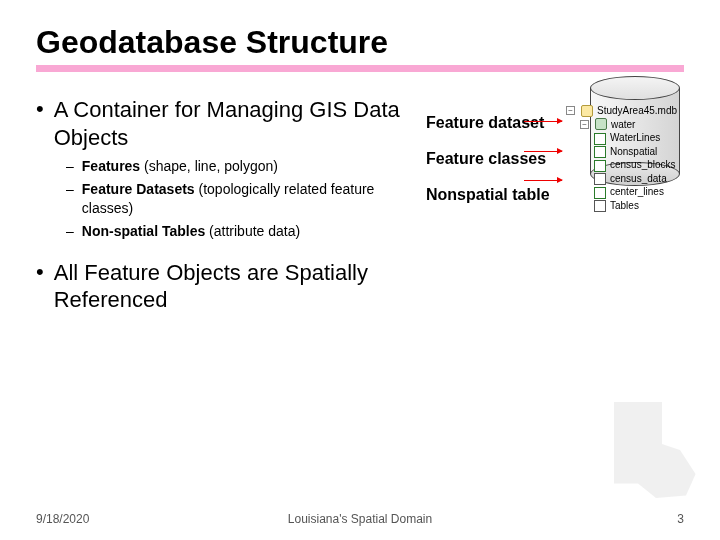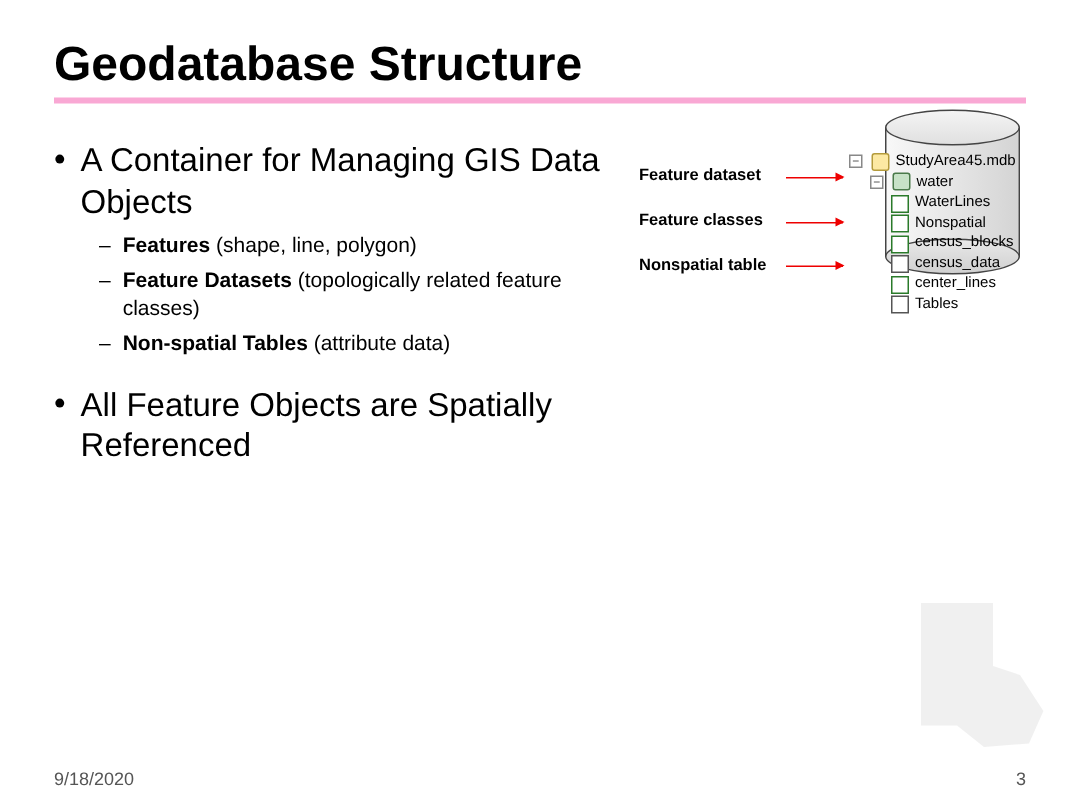--- a/index.html
+++ b/index.html
@@ -14,21 +14,21 @@
   }
   .slide {
     width: 100%;
     height: 100%;
     padding: 24px 36px 0 36px;
     position: relative;
   }
   .slide-title {
     font-size: 32px;
     font-weight: bold;
-    border-bottom: 4px solid #f9a8d4;
+    border-bottom: 7px solid #f9a8d4;
     padding-bottom: 4px;
     margin-bottom: 24px;
   }
   .content-row {
     display: flex;
     flex-direction: row;
     gap: 10px;
   }
   .left-col {
     flex: 0 0 380px;
@@ -89,21 +89,21 @@
     border:1px solid #444;
     border-radius:50%;
     background: linear-gradient(#e8e8e8,#d0d0d0);
     position:absolute; bottom:0;
   }
   .labels-col {
     position: absolute;
     left: 0; top: 18px;
     width: 110px;
     font-weight: bold;
-    font-size: 11px;
+    font-size: 16px;
   }
   .labels-col div { margin-bottom: 18px; white-space: nowrap; }
   .tree {
     position: absolute;
     left: 140px;
     top: 8px;
     font-size: 10px;
     line-height: 1.35;
   }
   .tree-row {
@@ -271,16 +271,17 @@
     </div>
 
   </div>
 
   <svg class="watermark" viewBox="0 0 100 100">
     <path d="M20 10 L60 10 L60 45 L75 50 L88 70 L80 88 L55 90 L40 78 L20 78 Z" fill="#888"></path>
   </svg>
 
   <div class="footer">
     <span>9/18/2020</span>
+    <span class="center">Louisiana's Spatial Domain</span>
     <span>3</span>
   </div>
 
 </div>
 
 </body></html>

